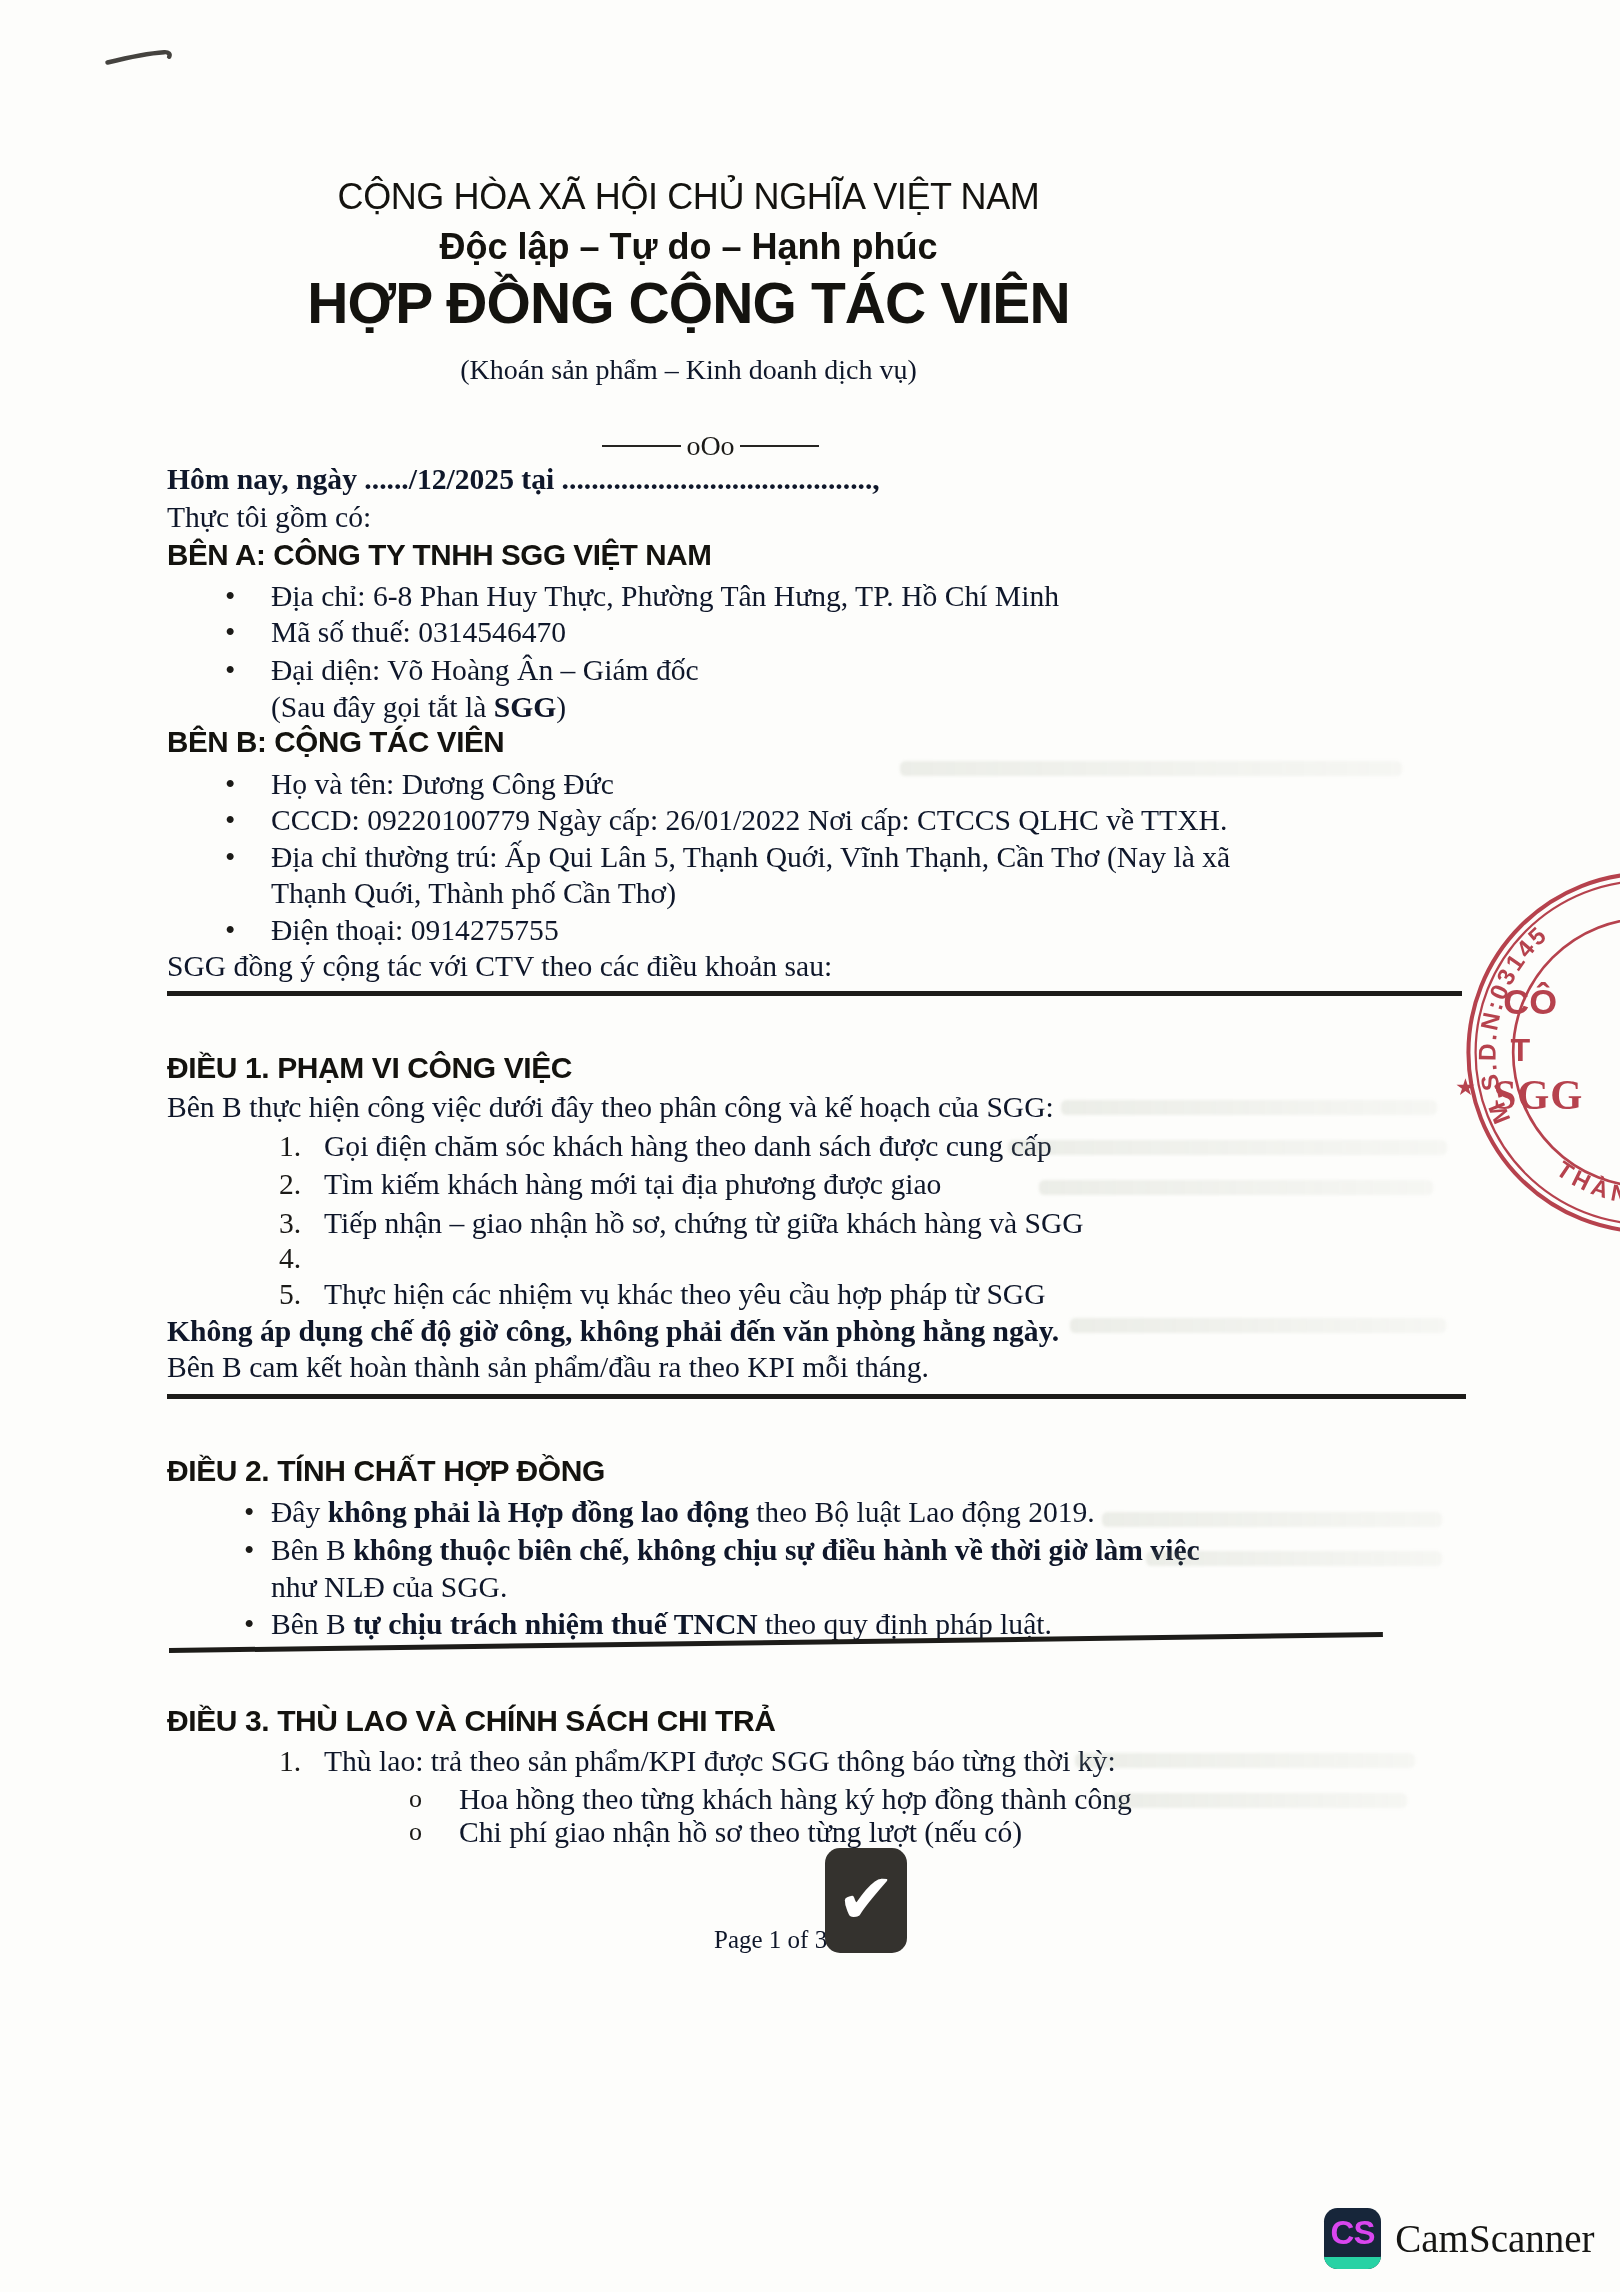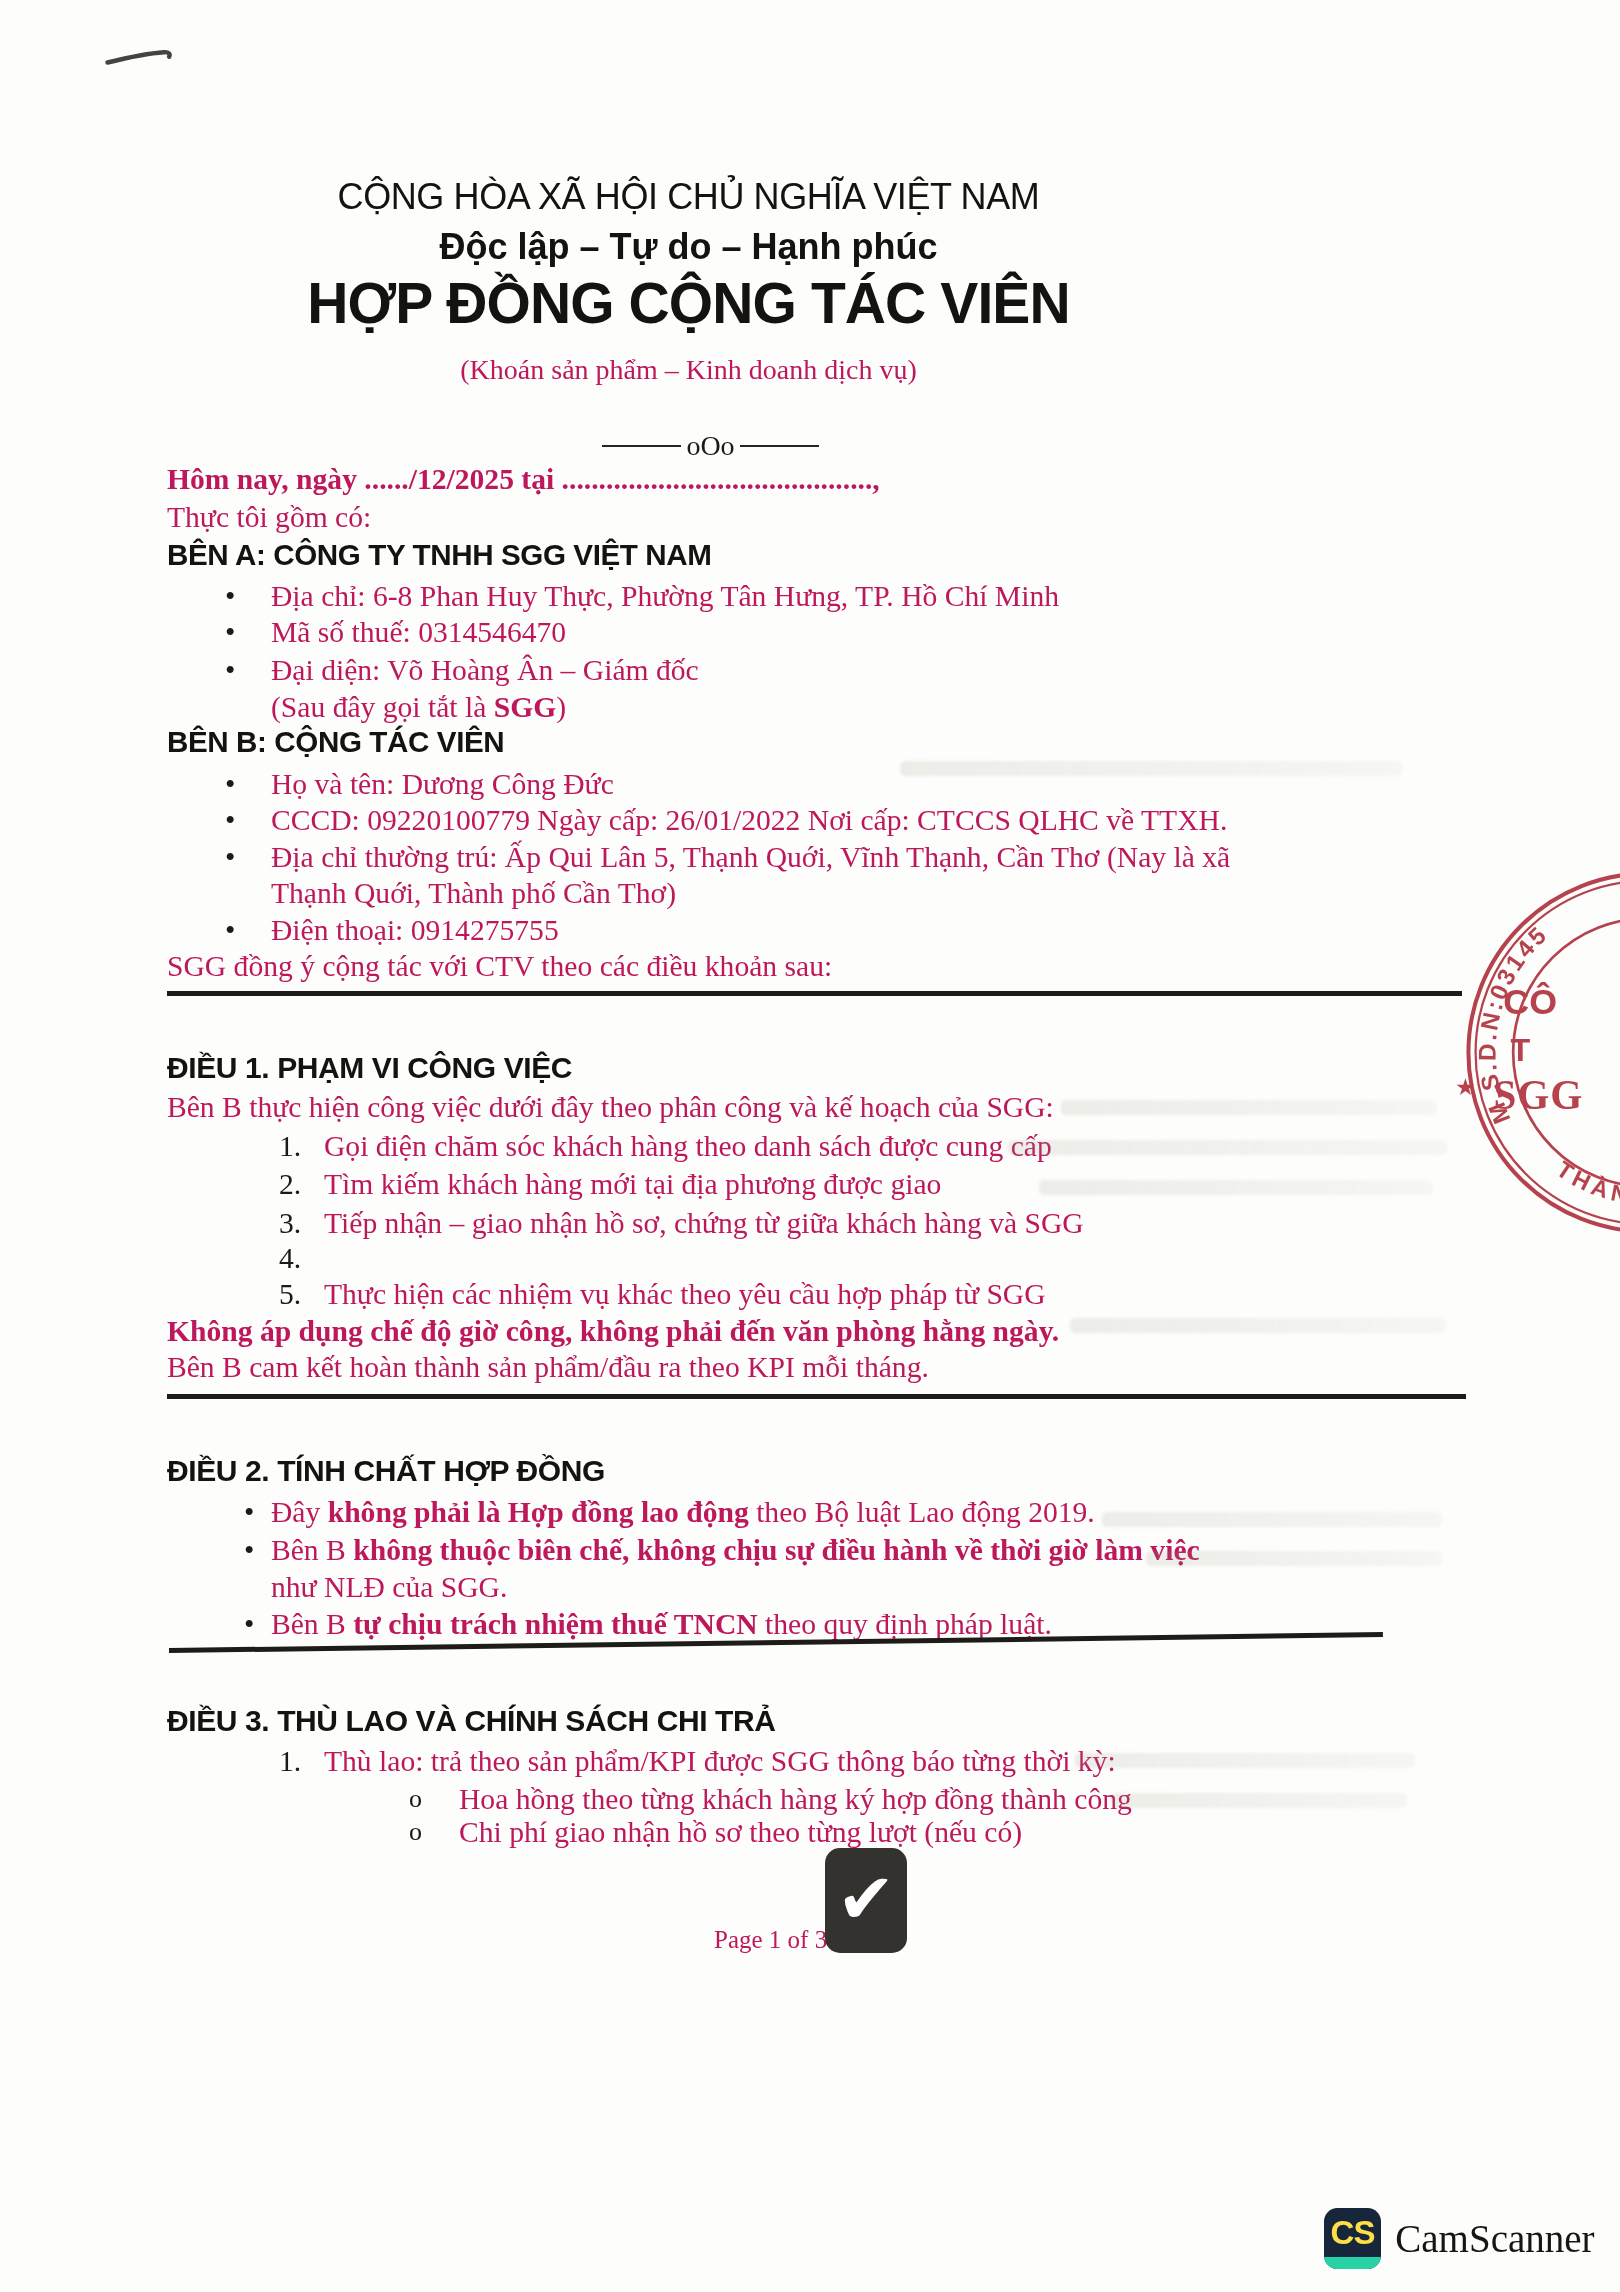--- a/index.html
+++ b/index.html
@@ -6,42 +6,42 @@
   .page{
     position:relative;
     width:1620px;height:2293px;
     background:#fdfdfb;
     overflow:hidden;
     font-family:"Liberation Serif",serif;
     color:#1b1a17;
   }
   .abs{position:absolute;white-space:nowrap;}
   .center-line{position:absolute;left:0;width:1361px;text-align:center;white-space:nowrap;padding-left:8px;}
-  .serif{font-family:"Liberation Serif",serif;font-size:29.6px;line-height:36px;color:#be185d;}
+  .serif{font-family:"Liberation Serif",serif;font-size:29.6px;line-height:36px;color:#0f172a;}
   .sans{font-family:"Liberation Sans",sans-serif;color:#14130f;}
   .hd{font-family:"Liberation Sans",sans-serif;font-weight:700;font-size:30px;letter-spacing:-0.4px;color:#14130f;}
   .b{font-weight:700;}
   .rule{position:absolute;height:4.5px;background:#1d1c19;}
   .marker{position:absolute;font-family:"Liberation Serif",serif;font-size:29.6px;line-height:36px;color:#1b1a17;}
   .ghost{position:absolute;height:15px;border-radius:5.4px;background:linear-gradient(90deg,rgba(146,156,134,.16),rgba(146,156,134,.07));filter:blur(1.8px);}
   
   .divider{position:absolute;display:flex;align-items:center;gap:5.4px;}
   .divider .bar{width:79px;height:2.7px;background:#262522;}
   .divider .oOo{font-family:"Liberation Serif",serif;font-size:28px;line-height:28px;color:#1b1a17;}
   
   .check-badge{
     position:absolute;left:825px;top:1848px;width:82px;height:105px;
     background:#34322e;border-radius:15px;
     display:flex;align-items:center;justify-content:center;
   }
   .check-badge .glyph{color:#ffffff;font-size:70px;font-family:"DejaVu Sans",sans-serif;transform:translateY(-1.8px);}
   
   .cs-logo{position:absolute;left:1324px;top:2208px;display:flex;align-items:center;gap:14.3px;}
   .cs-icon{width:57px;height:61px;border-radius:13.4px;background:#17263a;display:flex;flex-direction:column;overflow:hidden;}
-  .cs-icon .cs-txt{flex:1;display:flex;align-items:center;justify-content:center;color:#fde047;font-family:"Liberation Sans",sans-serif;font-weight:700;font-size:33px;letter-spacing:-0.9px;}
+  .cs-icon .cs-txt{flex:1;display:flex;align-items:center;justify-content:center;color:#d946ef;font-family:"Liberation Sans",sans-serif;font-weight:700;font-size:33px;letter-spacing:-0.9px;}
   .cs-icon .cs-strip{height:11.6px;background:#27d2a4;}
   .cs-brand{font-family:"Liberation Serif",serif;font-size:39px;color:#161614;}
   
   .stamp-svg{position:absolute;left:1446px;top:878px;width:197px;height:358px;overflow:visible;opacity:.93;}
   .pen-svg{position:absolute;left:94px;top:40px;width:99px;height:36px;}
 </style>
 </head>
 <body>
 
 <div class="page">

